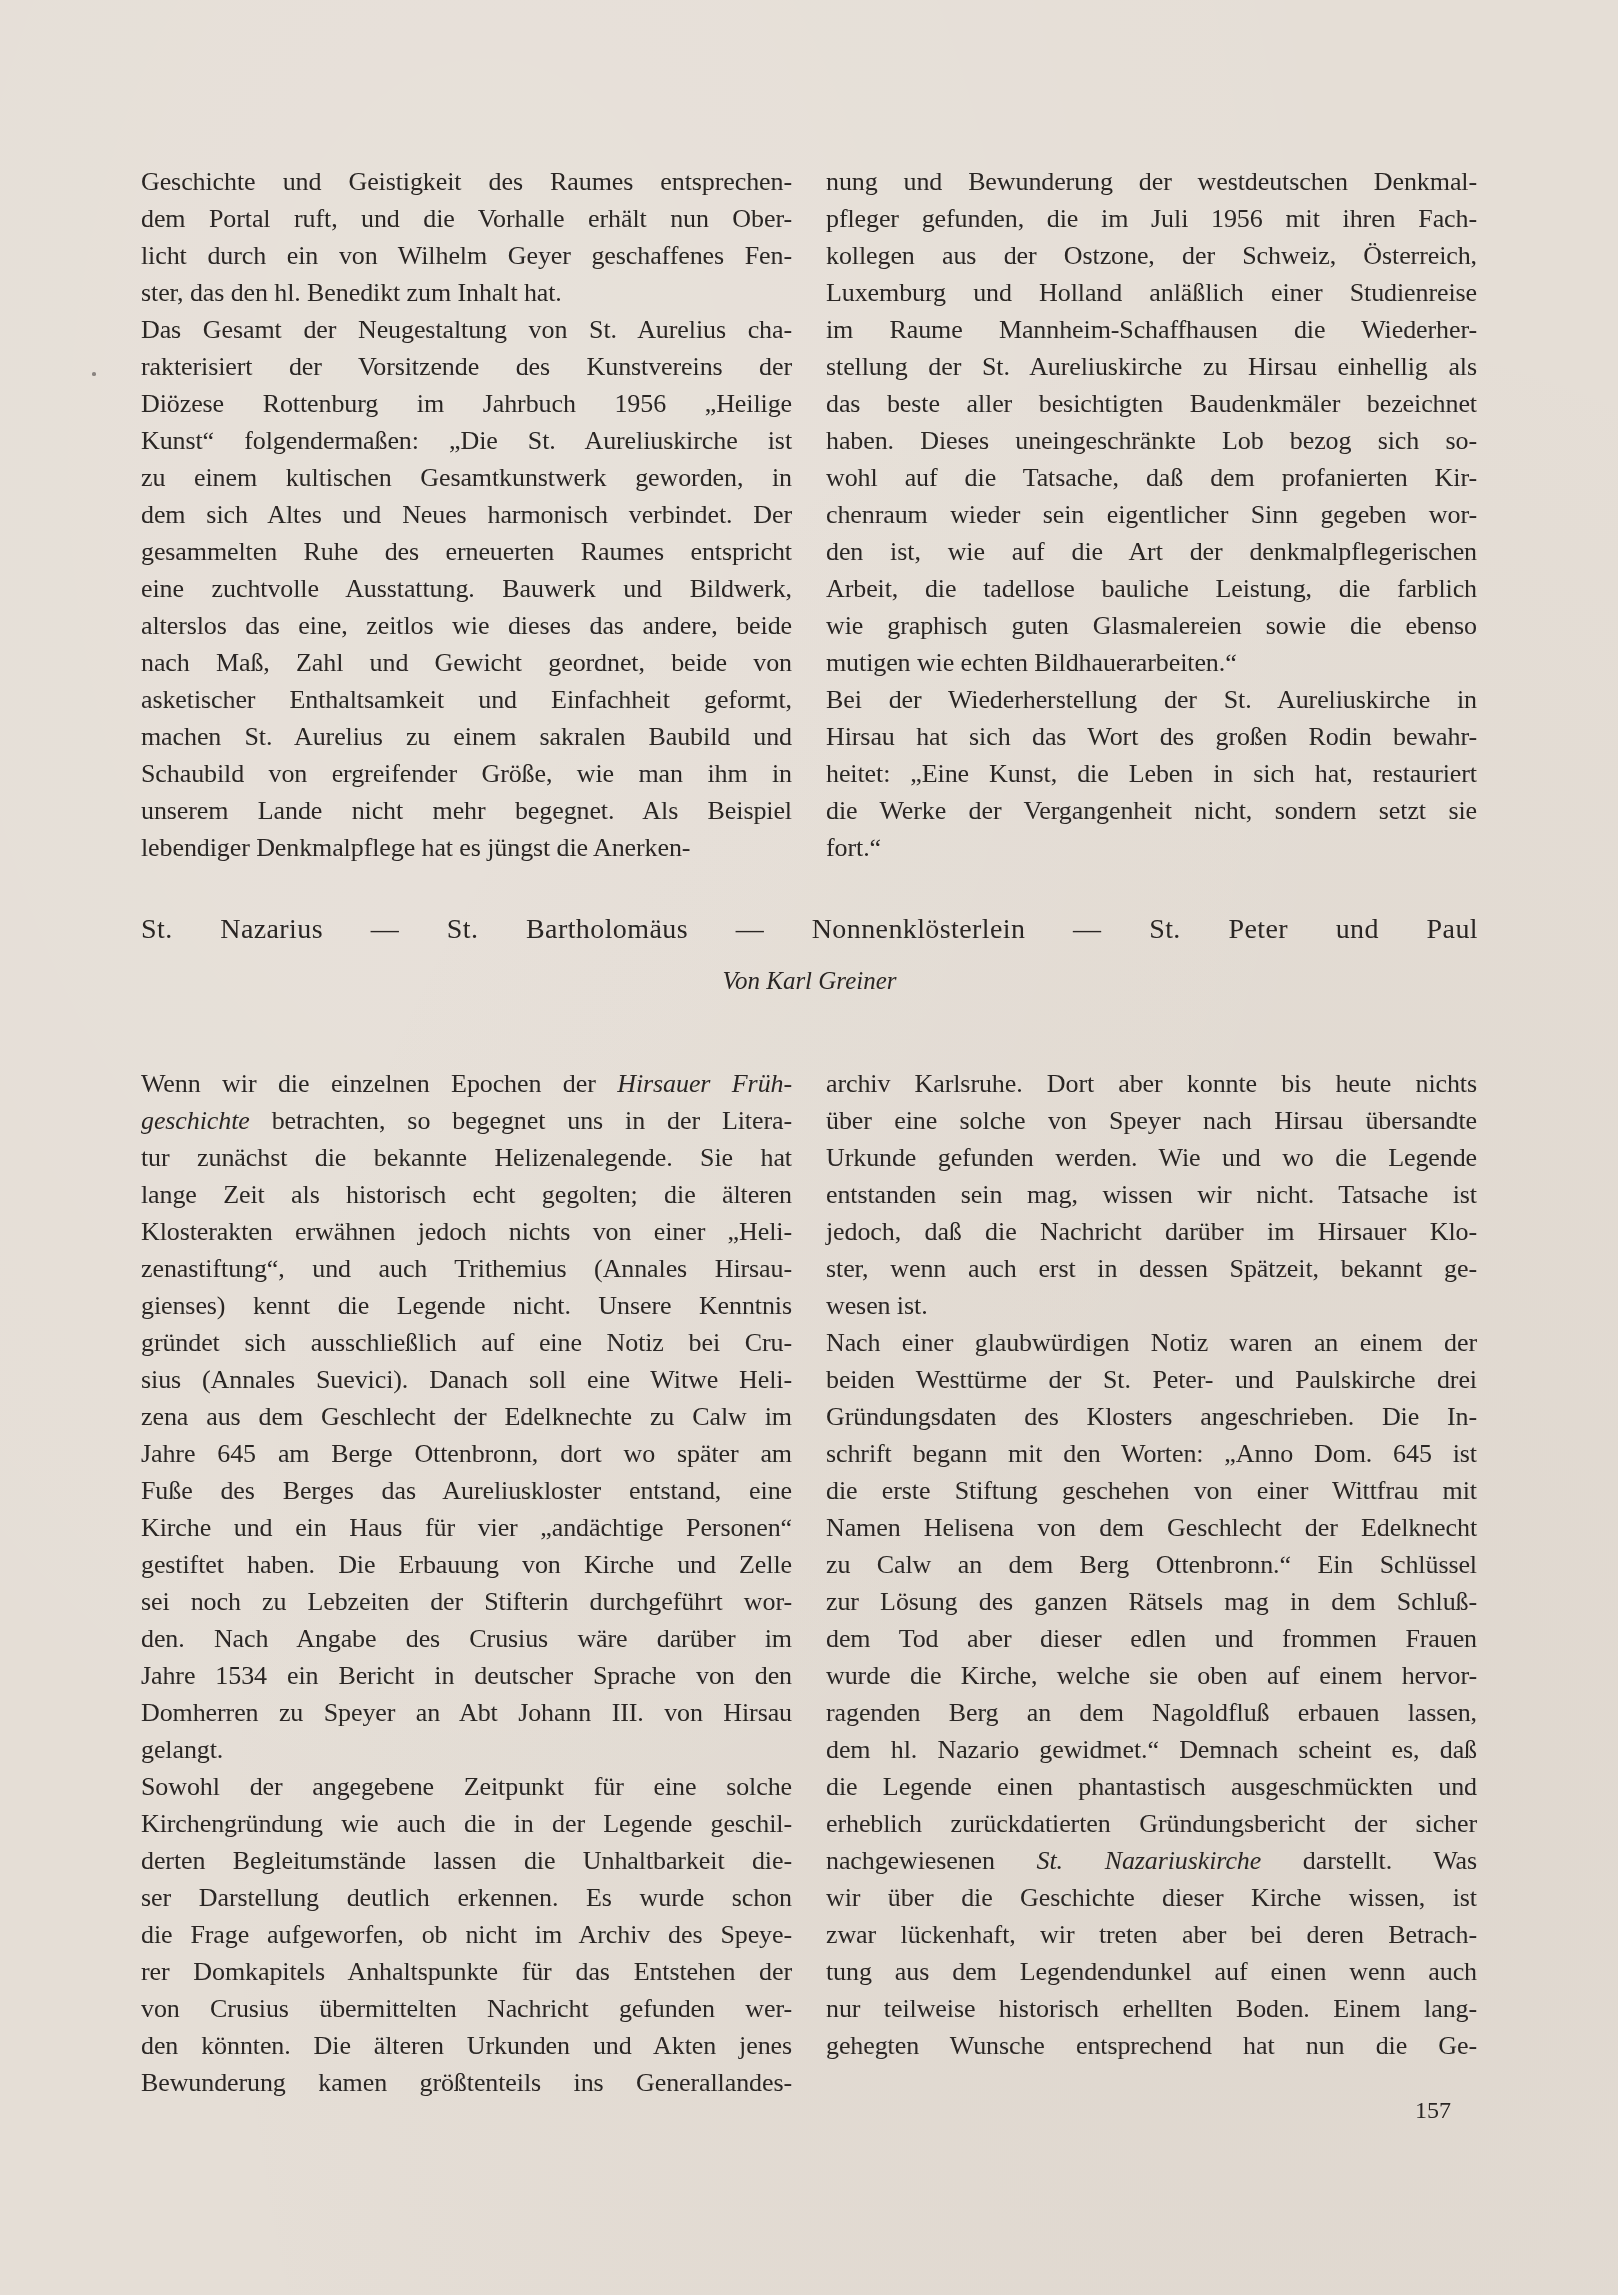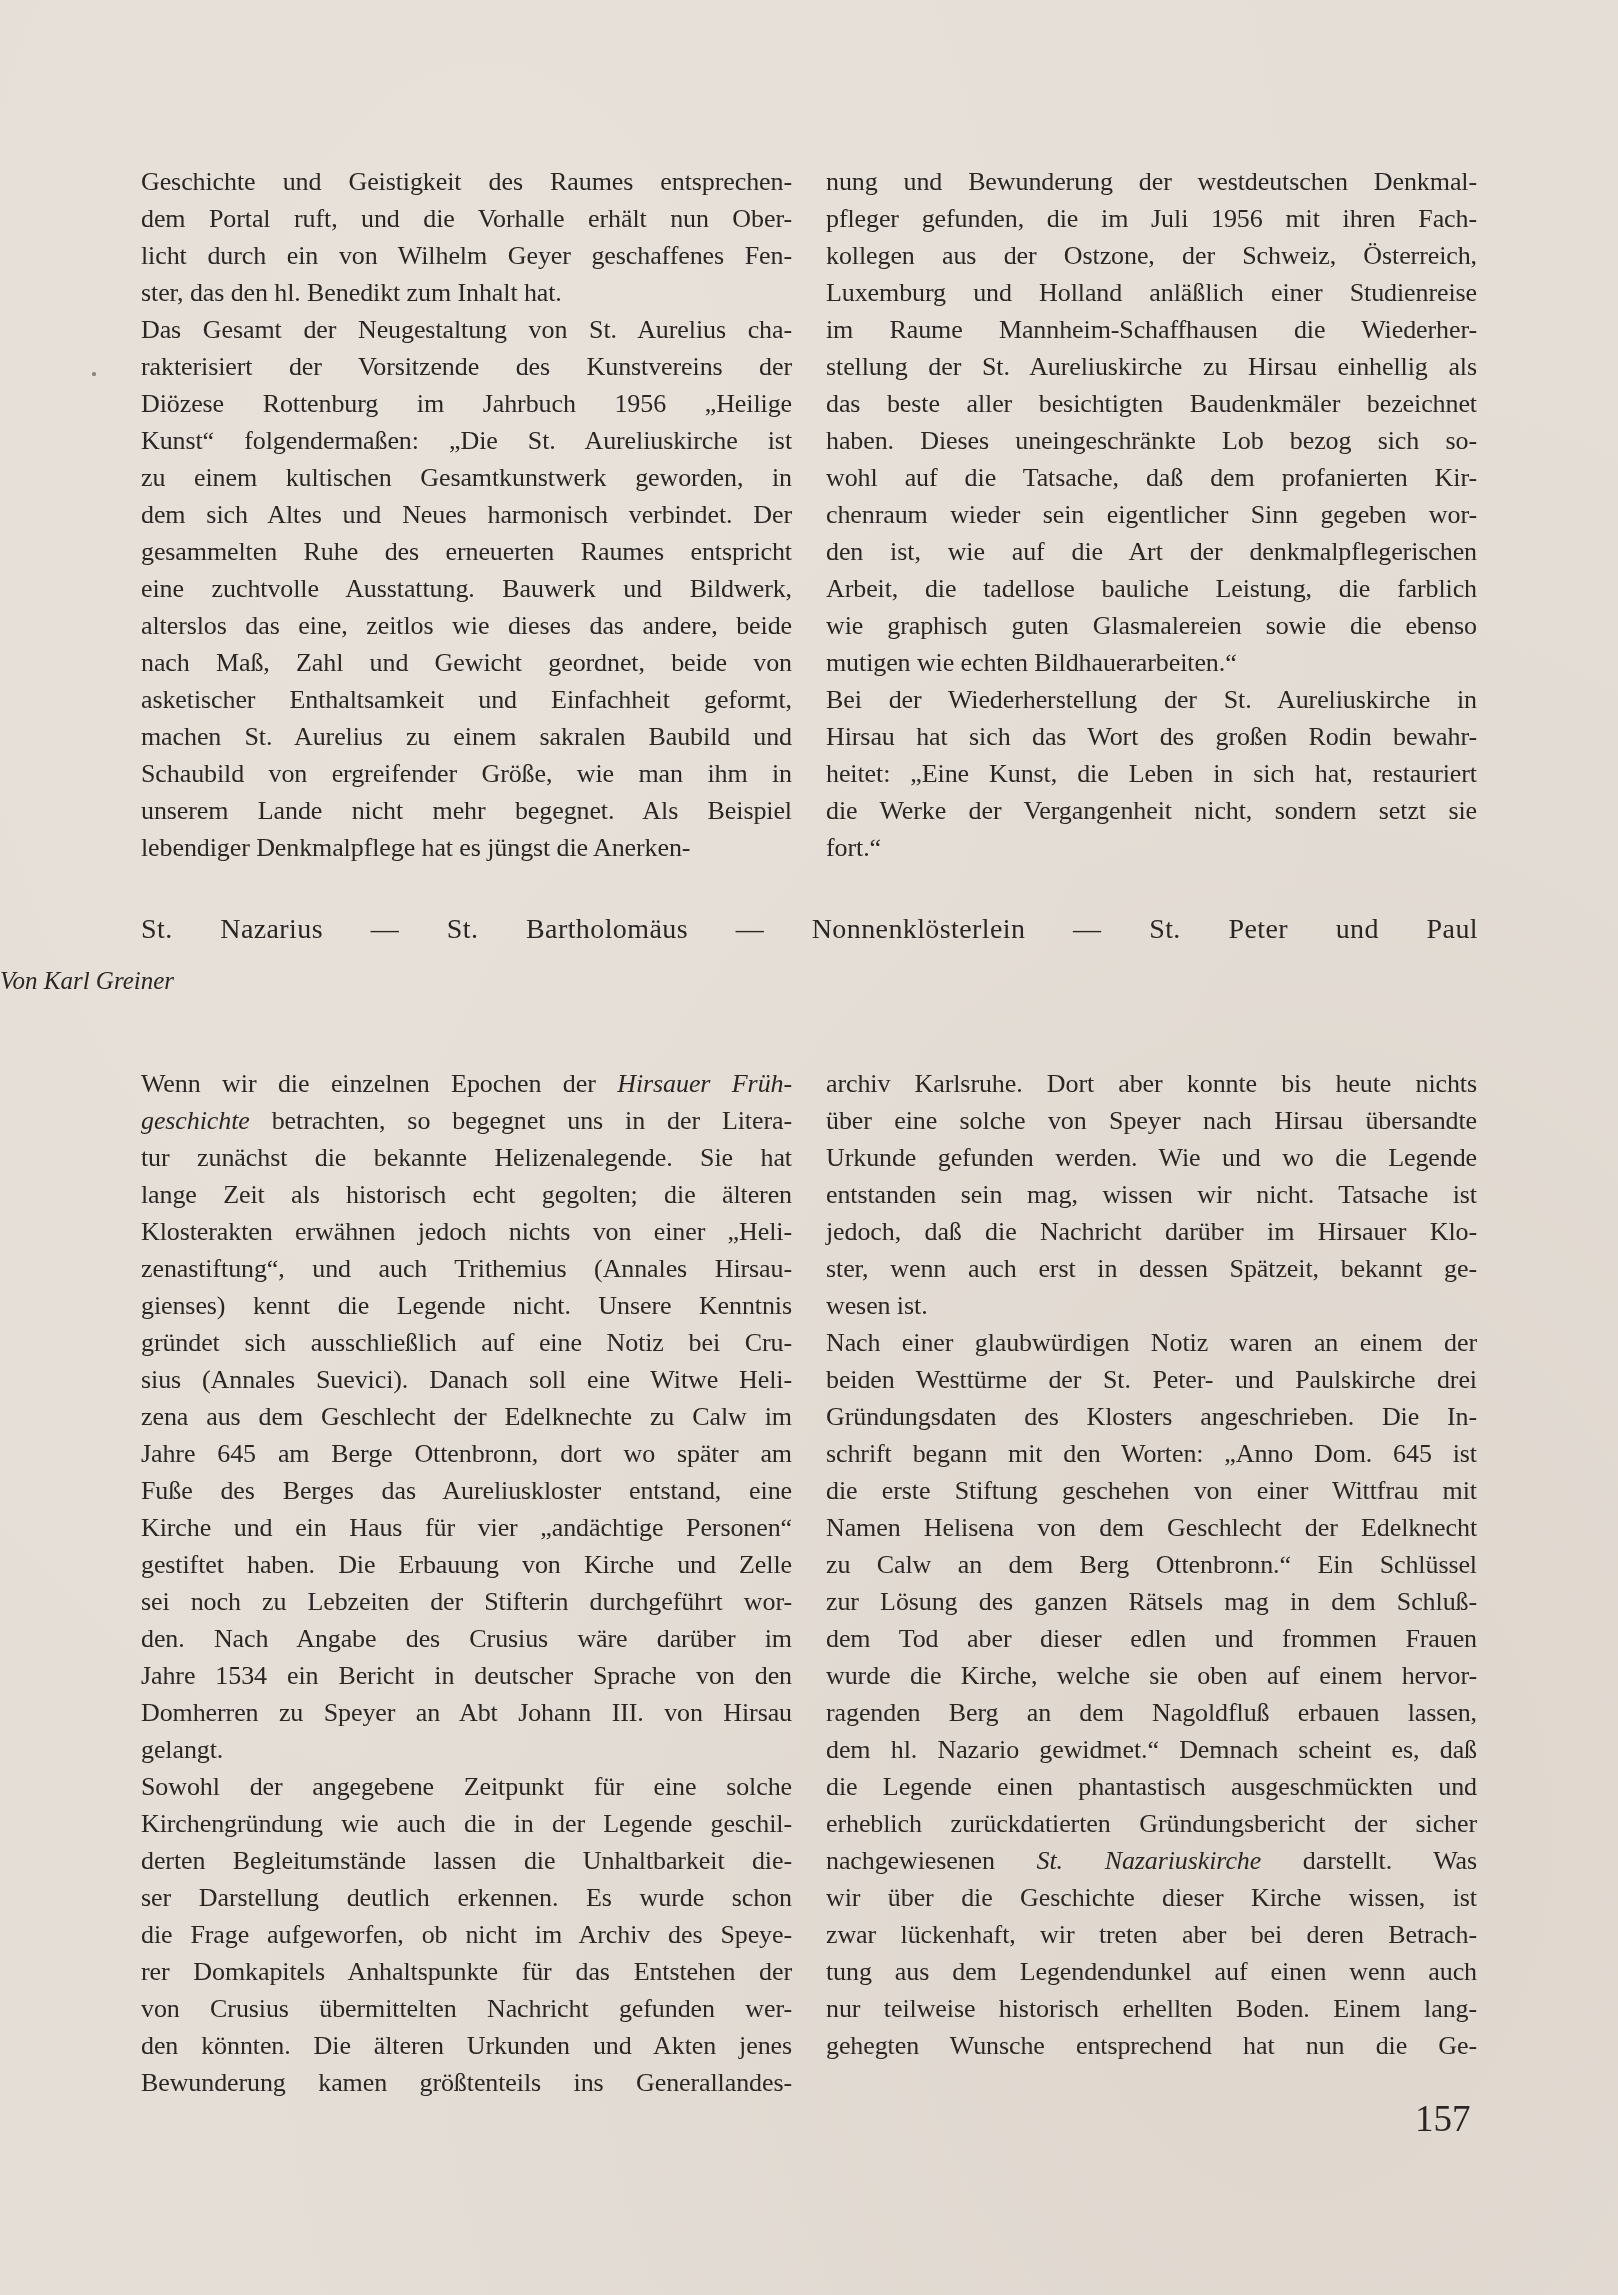--- a/index.html
+++ b/index.html
@@ -43,25 +43,25 @@
   #col-bot-right { left: 826px; top: 1037px; }
 
   .article-title {
     position: absolute; left: 141px; top: 906px; width: 1337px;
     font-size: 28px; line-height: 45px;
     text-align: justify; text-align-last: justify;
     letter-spacing: 0.4px;
   }
   .byline {
     position: absolute; left: 0; top: 967px; width: 1619px;
-    text-align: left; font-style: italic; font-size: 25px;
+    text-align: center; font-style: italic; font-size: 25px;
   }
   .page-number {
     position: absolute; left: 1415px; top: 2097px;
-    font-size: 37px;
+    font-size: 24px;
   }
   .speck {
     position: absolute; left: 92px; top: 372px;
     width: 3.7px; height: 3.7px; border-radius: 50%;
     background: #8a8480;
   }
 </style>
 </head>
 <body>
 

